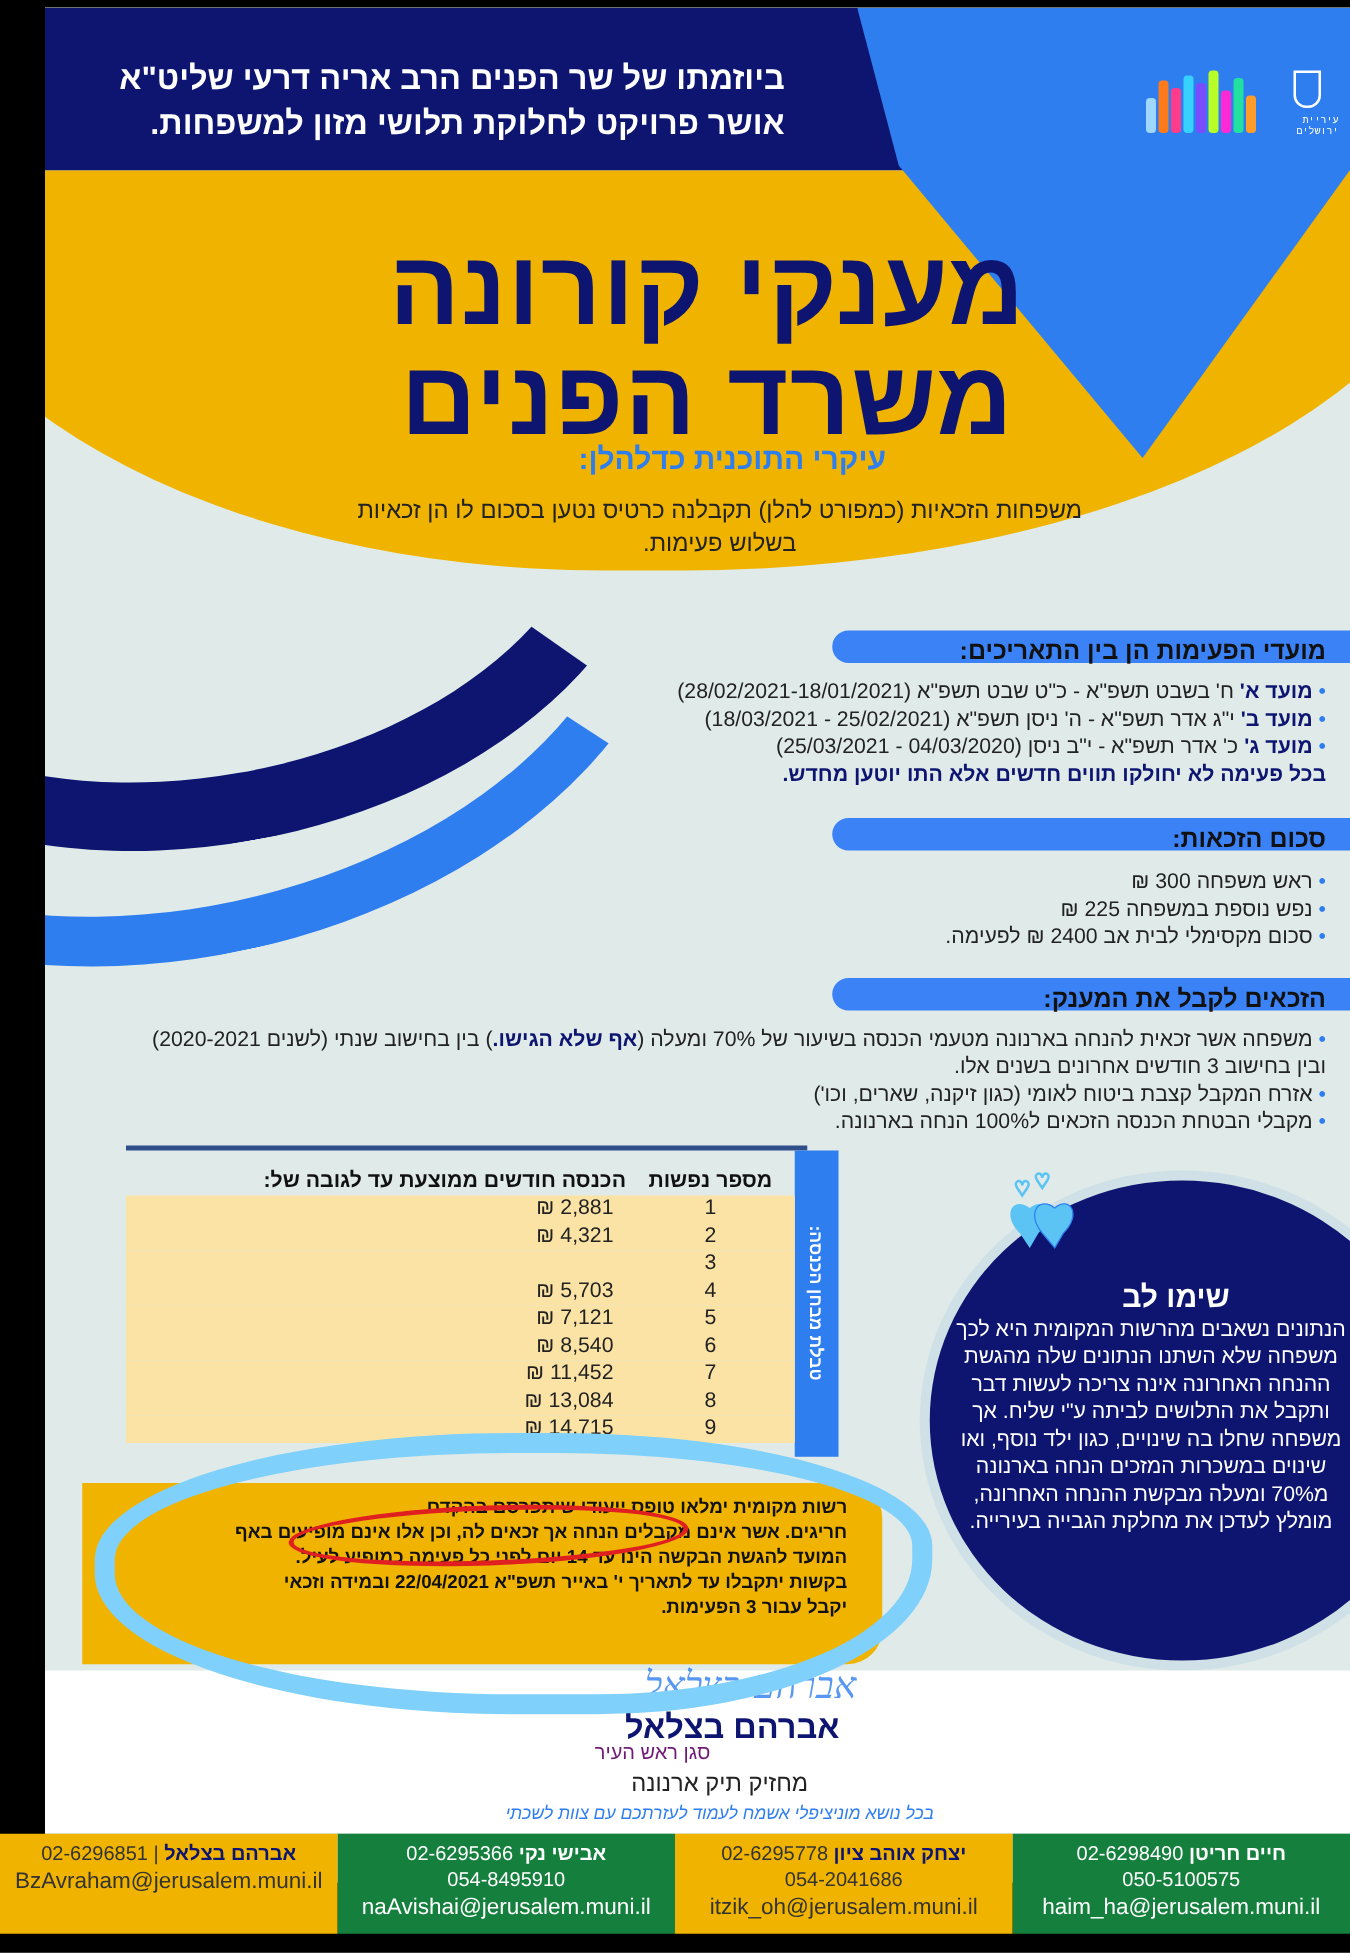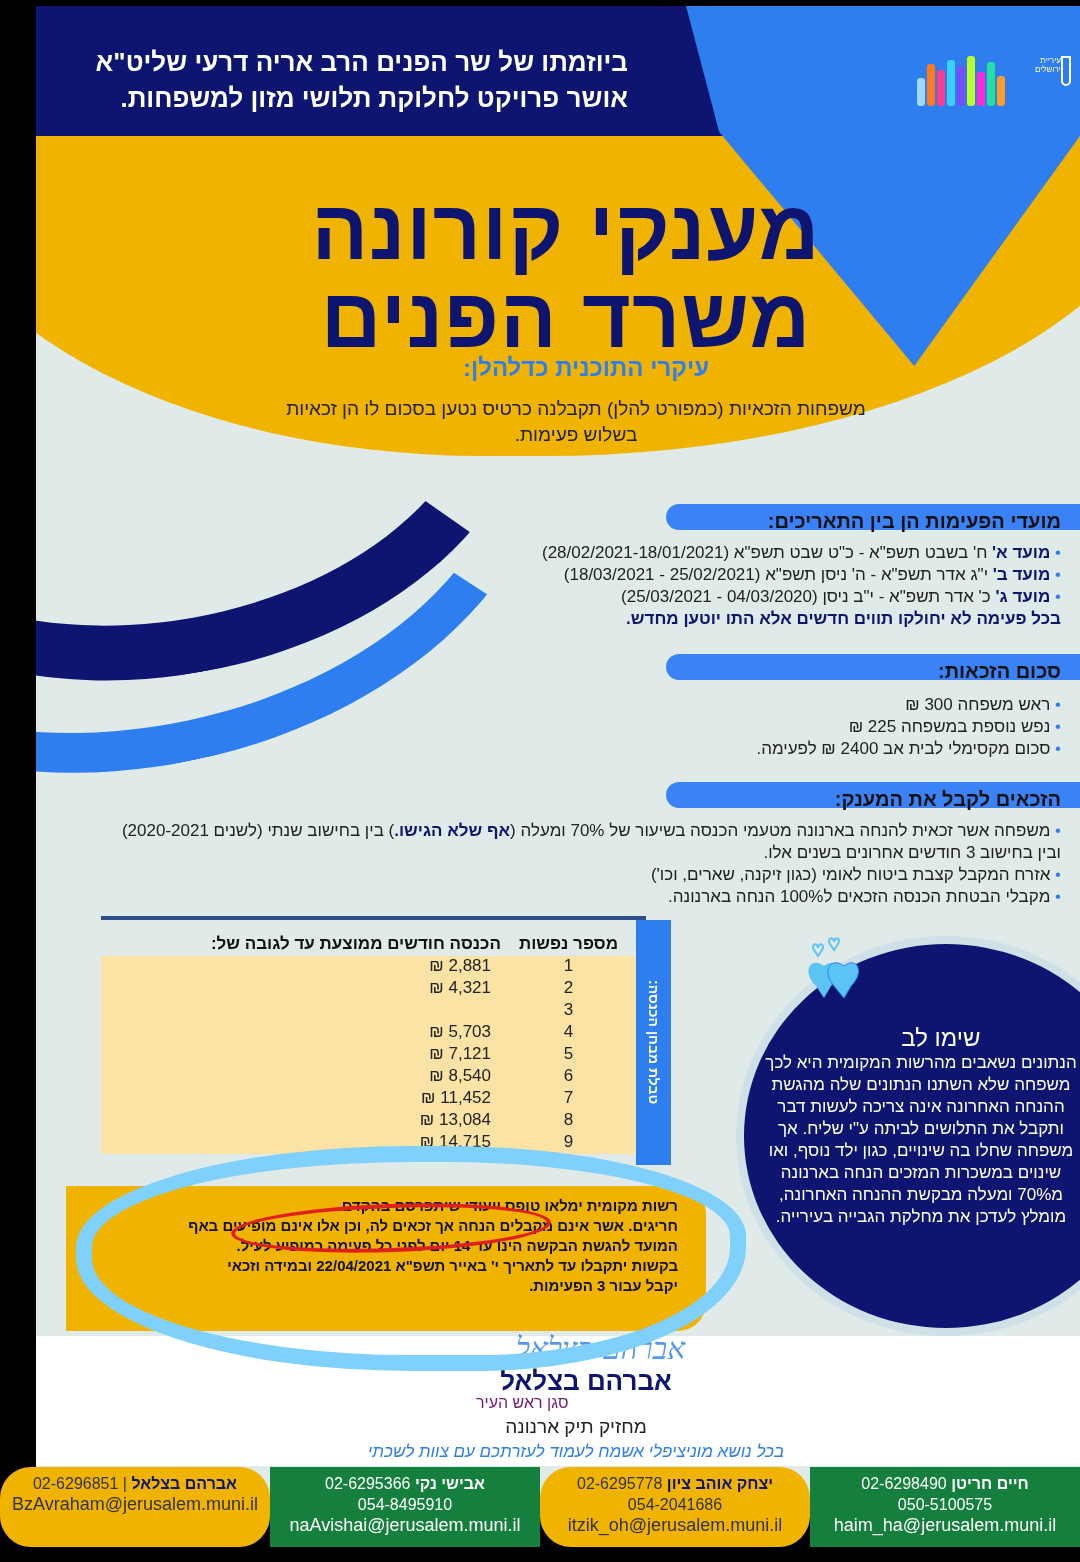--- a/index.html
+++ b/index.html
@@ -5,21 +5,21 @@
     * { box-sizing: border-box; margin: 0; padding: 0; }
     html, body { width: 1080px; height: 1562px; overflow: hidden; background: #000; }
     body { font-family: "Liberation Sans", "DejaVu Sans", sans-serif; position: relative; }
     .page { position: absolute; left: 0; top: 6px; width: 1080px; height: 1500px; background: #dfeae9; overflow: hidden; margin-left: 36px; }
 
     
     .header-band { position: absolute; left: 0; top: 0; width: 1080px; height: 130px; background: #0d1570; }
     .header-text { position: absolute; right: 488px; top: 38px; color: #fff; font-weight: bold; font-size: 26px; line-height: 36px; text-align: right; width: 560px; }
     .logo-shield { position: absolute; left: 650px; top: 0; width: 415px; height: 360px; background: #2e7ef0; clip-path: polygon(0 0, 100% 0, 100% 28%, 55% 100%, 8% 35%); }
     .logos { position: absolute; left: 855px; top: 40px; width: 180px; height: 70px; display: flex; gap: 12px; align-items: flex-end; }
-    .logo-jlm { width: 36px; height: 60px; display: flex; flex-direction: row; align-items: flex-start; color: #fff; font-size: 8px; }
+    .logo-jlm { width: 36px; height: 60px; display: flex; flex-direction: column; align-items: flex-end; color: #fff; font-size: 8px; font-family: Liberation Mono, monospace; }
     .logo-jlm .crest { width: 22px; height: 30px; border: 2px solid #fff; border-radius: 0 0 10px 10px; margin-bottom: 6px; }
     .logo-art { width: 110px; height: 62px; position: relative; }
     .logo-art span { position: absolute; bottom: 10px; width: 8px; border-radius: 3px; }
     .yellow-blob { position: absolute; left: -120px; top: 130px; width: 1260px; height: 320px; background: #f0b400; border-radius: 0 0 50% 45% / 0 0 100% 100%; }
     .blue-swoosh-dark { position: absolute; left: -260px; top: 150px; width: 760px; height: 520px; border-radius: 50%; border: 55px solid #0d1570; border-top-color: transparent; border-right-color: transparent; transform: rotate(-10deg); }
     .blue-swoosh-light { position: absolute; left: -320px; top: 180px; width: 840px; height: 580px; border-radius: 50%; border: 40px solid #2e7ef0; border-top-color: transparent; border-right-color: transparent; transform: rotate(-12deg); }
 
     .title { position: absolute; left: 240px; width: 580px; top: 180px; text-align: center; color: #0d1570; font-weight: 900; font-size: 84px; line-height: 88px; letter-spacing: 1px; }
     .subtitle { position: absolute; left: 330px; width: 440px; top: 348px; text-align: center; color: #2e7ef0; font-weight: bold; font-size: 24px; }
     .intro { position: absolute; left: 250px; width: 580px; top: 390px; text-align: center; color: #222; font-size: 19px; line-height: 26px; }
@@ -41,40 +41,40 @@
     .tbl .row { display: flex; font-size: 17px; color: #222; height: 22px; background: #fbe3a6; }
     .tbl .c1 { width: 135px; text-align: center; }
     .tbl .c2 { width: 400px; text-align: right; padding-right: 0; }
     .tbl .row .c2 { padding-right: 10px; }
 
     
     .notice { position: absolute; left: 30px; top: 1180px; width: 640px; height: 145px; background: #f0b400; border-radius: 0 28px 28px 0; color: #111; font-weight: bold; font-size: 15px; line-height: 20px; padding: 10px 28px 10px 20px; text-align: right; }
 
     
     .circle { position: absolute; left: 700px; top: 930px; width: 420px; height: 400px; background: #0d1570; border-radius: 50%; border: 8px solid #cfe0e6; }
-    .circle-title { position: absolute; left: 770px; top: 1018px; width: 270px; text-align: center; color: #fff; font-weight: normal; font-size: 24px; }
+    .circle-title { position: absolute; left: 770px; top: 1018px; width: 270px; text-align: center; color: #fff; font-weight: bold; font-size: 24px; }
     .circle-body { position: absolute; left: 725px; top: 1046px; width: 320px; text-align: center; color: #fff; font-size: 17px; line-height: 22px; }
     .hearts { position: absolute; left: 760px; top: 930px; width: 80px; height: 80px; }
 
     
     .white-area { position: absolute; left: 0; top: 1330px; width: 1080px; height: 130px; background: #fff; }
     .sig-script { position: absolute; left: 480px; top: 1325px; color: #2e7ef0; font-style: italic; font-size: 30px; font-family: "DejaVu Serif", serif; opacity: .8; }
     .sig-name { position: absolute; left: 440px; top: 1360px; width: 220px; text-align: center; color: #0d1570; font-weight: 900; font-size: 26px; }
     .sig-role1 { position: absolute; left: 440px; top: 1388px; width: 220px; text-align: left; color: #701a75; font-size: 16px; }
     .sig-role2 { position: absolute; left: 420px; top: 1410px; width: 240px; text-align: center; color: #222; font-size: 19px; }
-    .sig-tagline { position: absolute; left: 300px; top: 1436px; width: 480px; text-align: center; color: #2e7ef0; font-style: italic; font-size: 17px; }
+    .sig-tagline { position: absolute; left: 300px; top: 1436px; width: 480px; text-align: center; color: #2e7ef0; font-style: italic; font-size: 14px; }
 
     
     .annot-blue { position: absolute; left: 40px; top: 1140px; width: 670px; height: 225px; border: 16px solid #7fd0fa; border-radius: 50% 45% 40% 50% / 45% 40% 55% 50%; pointer-events: none; }
     .annot-red { position: absolute; left: 195px; top: 1198px; width: 320px; height: 48px; border: 4px solid #e02020; border-radius: 50%; pointer-events: none; transform: rotate(-2deg); }
 
     
     .footer { position: absolute; left: 0; top: 1467px; width: 1080px; height: 80px; display: flex; flex-direction: row-reverse; }
     .contact { flex: 1; text-align: center; font-size: 16px; line-height: 21px; padding-top: 6px; }
-    .contact.yellow { background: #f0b400; color: #333; border-radius: 31px; }
+    .contact.yellow { background: #f0b400; color: #333; }
     .contact.navy { background: #15803d; color: #fff; }
     .contact .name { font-weight: bold; }
     .contact.yellow .name { color: #0d1570; }
     .contact .email { font-size: 18px; }
   </style>
 </head>
 <body>
 
 <div class="page">
 

